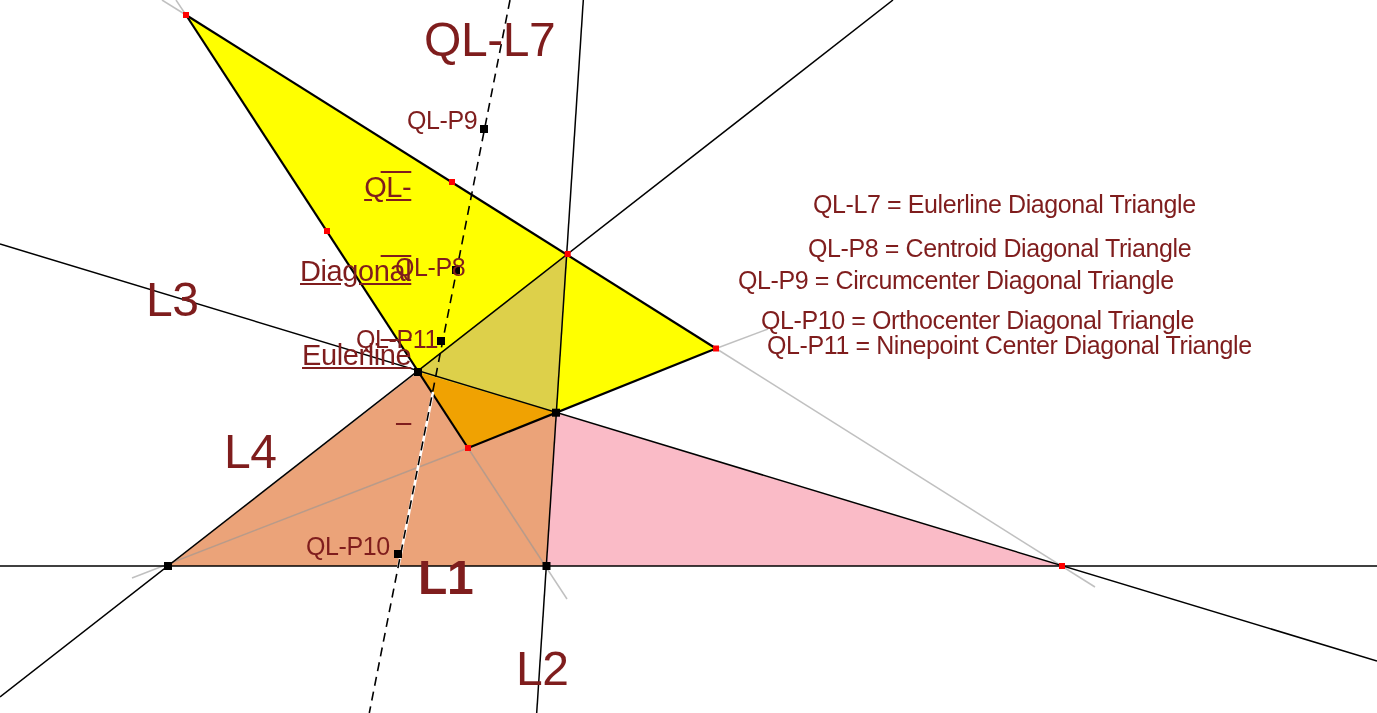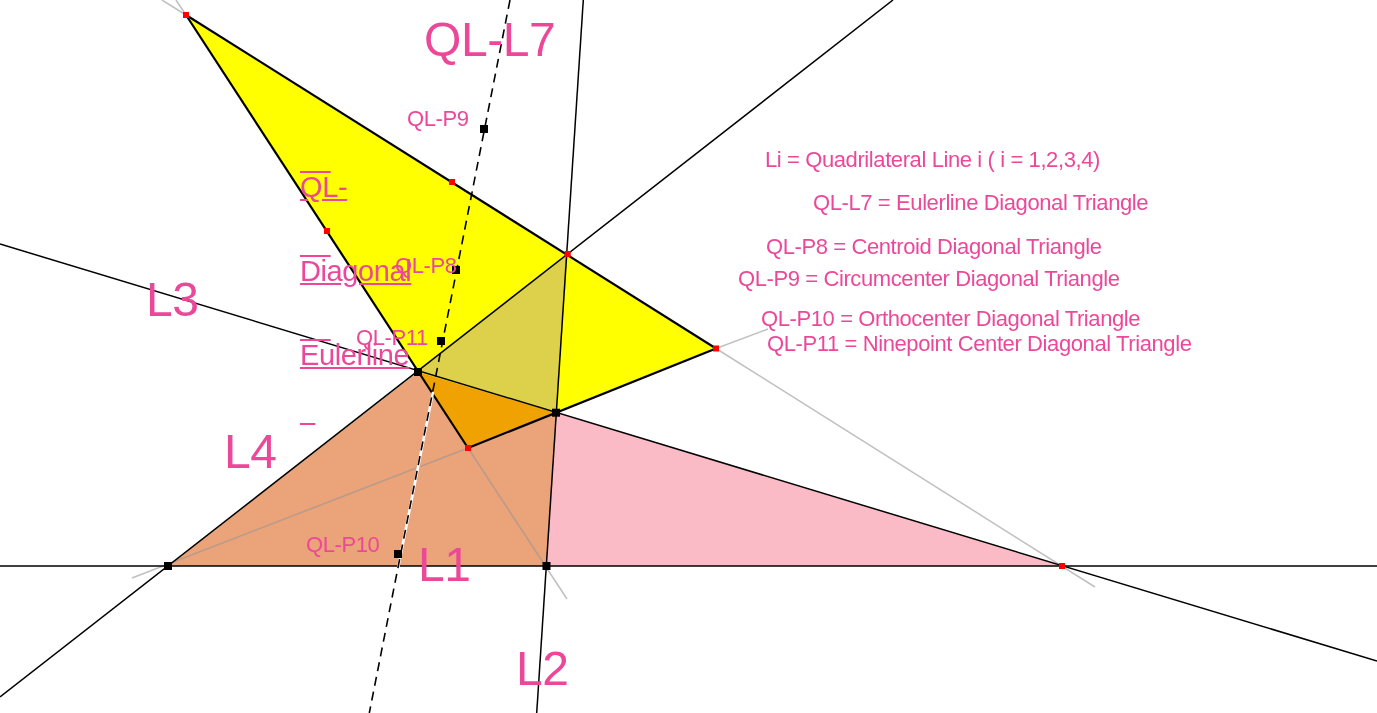--- a/index.html
+++ b/index.html
@@ -6,27 +6,28 @@
   #stage{
     position:relative;
     width:1377px;height:713px;
     overflow:hidden;
     background:#ffffff;
     font-family:"Liberation Sans", sans-serif;
   }
   #stage svg{position:absolute;left:0;top:0;}
   .lbl{
     position:absolute;
-    color:#ec4899;
+    color:#7f1d1d;
     white-space:pre;
     letter-spacing:-0.4px;
     line-height:1.0;
+    text-align:right;
   }
   .lbl.big{font-size:48px;}
-  .lbl.small{font-size:22px;}
+  .lbl.small{font-size:25px;}
   .multiline{font-size:29px;line-height:28px;text-decoration:underline;}
 </style>
 </head>
 <body>
 
 <div id="stage">
 
   <svg width="1377" height="713" viewBox="0 0 1377 713">
       <polygon points="168,566 418,372 1062,566" fill="#EBA379" stroke="none"></polygon>
       <polygon points="546.5,566 556,412.7 1062,566" fill="#FABBC7" stroke="none"></polygon>
@@ -61,34 +62,33 @@
       <rect x="713" y="345.5" width="6" height="6" fill="#FF0000"></rect>
       <rect x="564.7" y="251" width="6" height="6" fill="#FF0000"></rect>
       <rect x="1059" y="563" width="6" height="6" fill="#FF0000"></rect>
       <rect x="324" y="228" width="6" height="6" fill="#FF0000"></rect>
       <rect x="449" y="179" width="6" height="6" fill="#FF0000"></rect>
     </svg>
 
   <div class="lbl big" style="left:424px;top:16px;">QL-L7</div>
   <div class="lbl big" style="left:146px;top:276px;">L3</div>
   <div class="lbl big" style="left:224px;top:428px;">L4</div>
-  <div class="lbl big" style="left:418px;top:541px;">L1</div>
+  <div class="lbl big" style="left:418px;top:554px;font-weight:bold;">L1</div>
   <div class="lbl big" style="left:516px;top:637px;margin-top:8px;">L2</div>
 
   <div class="lbl multiline" style="left:300px;top:117px;">
     <div>QL-</div>
     <div>Diagonal</div>
     <div>Eulerline</div>
   </div>
 
   <div class="lbl small" style="left:407px;top:108px;">QL-P9</div>
   <div class="lbl small" style="left:378px;top:255px;margin-left:17px;">QL-P8</div>
   <div class="lbl small" style="left:356px;top:327px;">QL-P11</div>
   <div class="lbl small" style="left:306px;top:534px;">QL-P10</div>
 
-  <div class="lbl small" style="left:765px;top:149px;">Li = Quadrilateral Line i ( i = 1,2,3,4)</div>
   <div class="lbl small" style="left:765px;top:192px;margin-left:48px;">QL-L7 = Eulerline Diagonal Triangle</div>
-  <div class="lbl small" style="left:766px;top:236px;">QL-P8 = Centroid Diagonal Triangle</div>
+  <div class="lbl small" style="left:808px;top:236px;">QL-P8 = Centroid Diagonal Triangle</div>
   <div class="lbl small" style="left:738px;top:268px;">QL-P9 = Circumcenter Diagonal Triangle</div>
   <div class="lbl small" style="left:761px;top:308px;">QL-P10 = Orthocenter Diagonal Triangle</div>
   <div class="lbl small" style="left:767px;top:333px;">QL-P11 = Ninepoint Center Diagonal Triangle</div>
 
 </div>
 
 </body></html>

